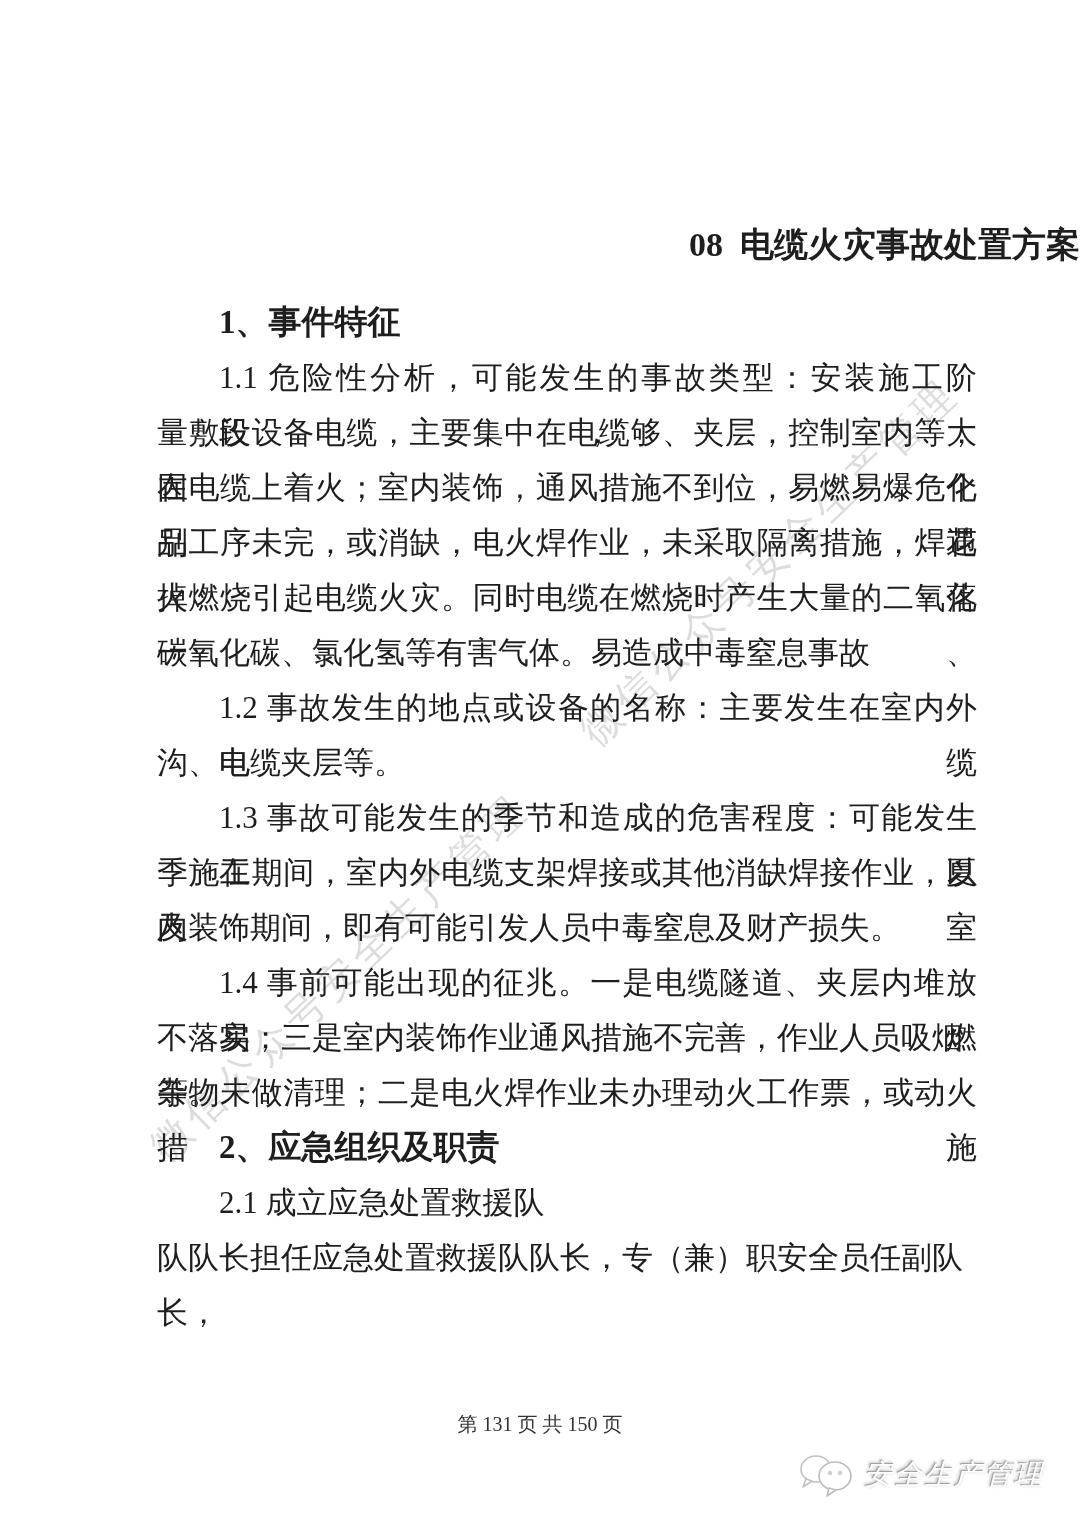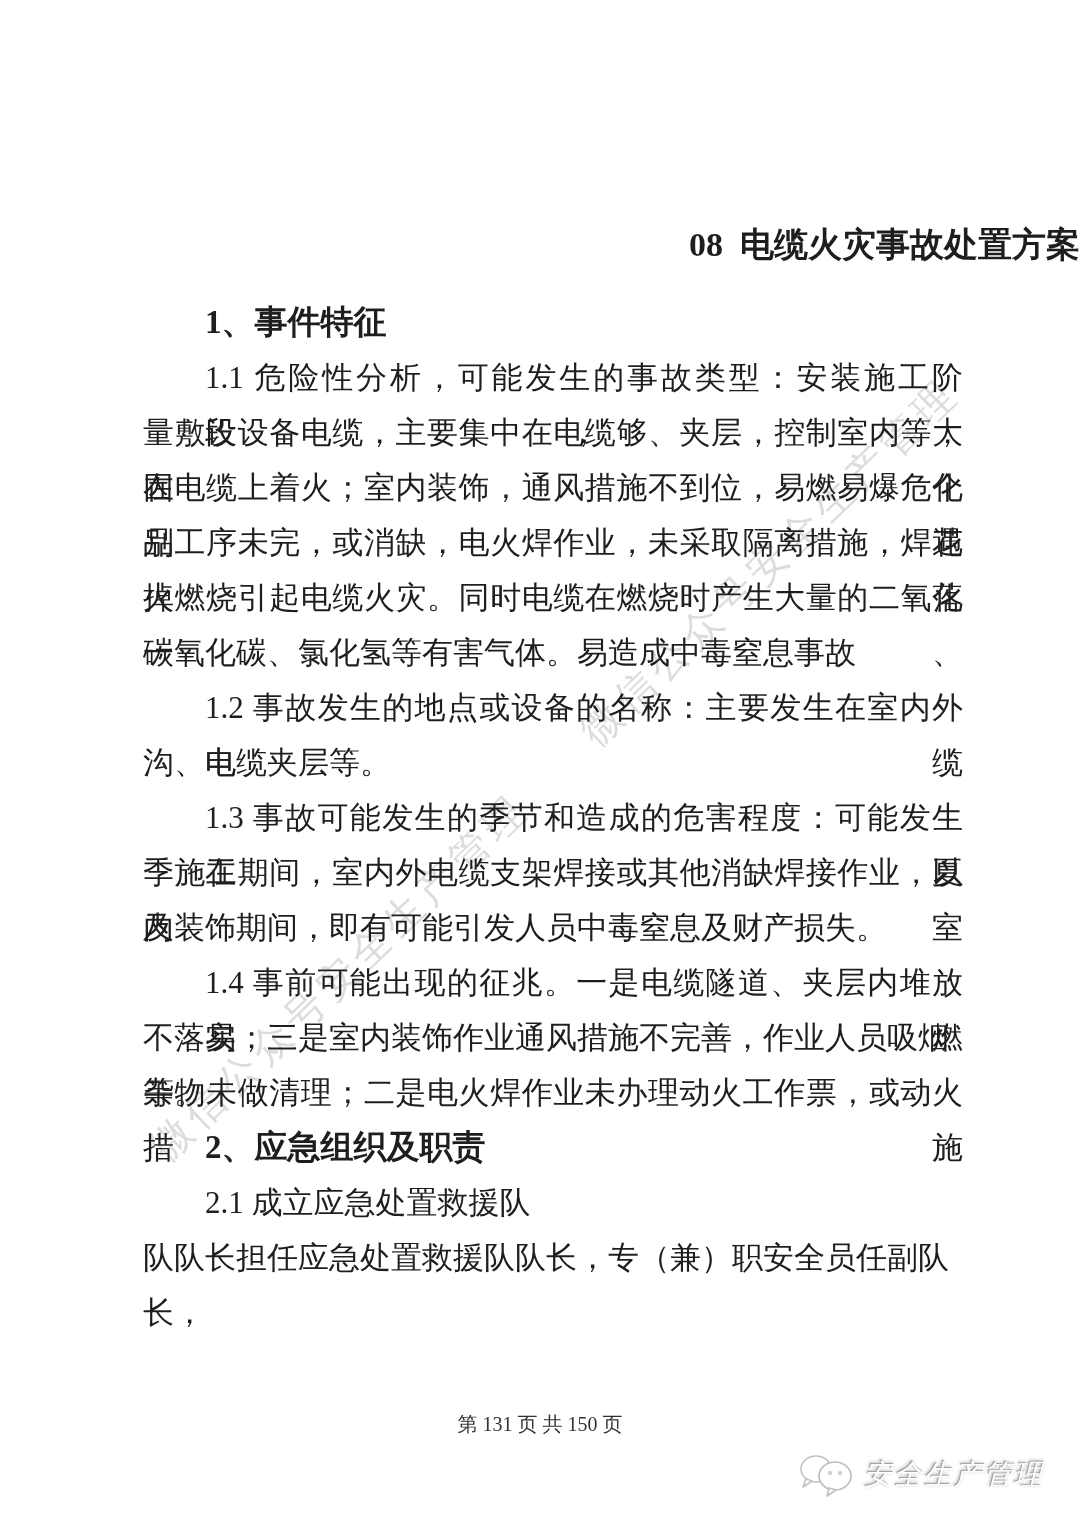--- a/index.html
+++ b/index.html
@@ -31,21 +31,21 @@
     position:absolute;
     top:222px;left:0;width:100%;
     text-align:right;
     font-size:34px;
     font-weight:bold;
     white-space:pre;
     z-index:1;
   }
   .body-block{
     position:absolute;
-    top:295px;left:143px;
+    top:295px;left:157px;
     width:820px;
     z-index:1;
   }
   .ln{
     height:55px;
     line-height:55px;
     font-size:31px;
     white-space:normal;
   }
   .j{ text-align:justify; text-align-last:justify; }

